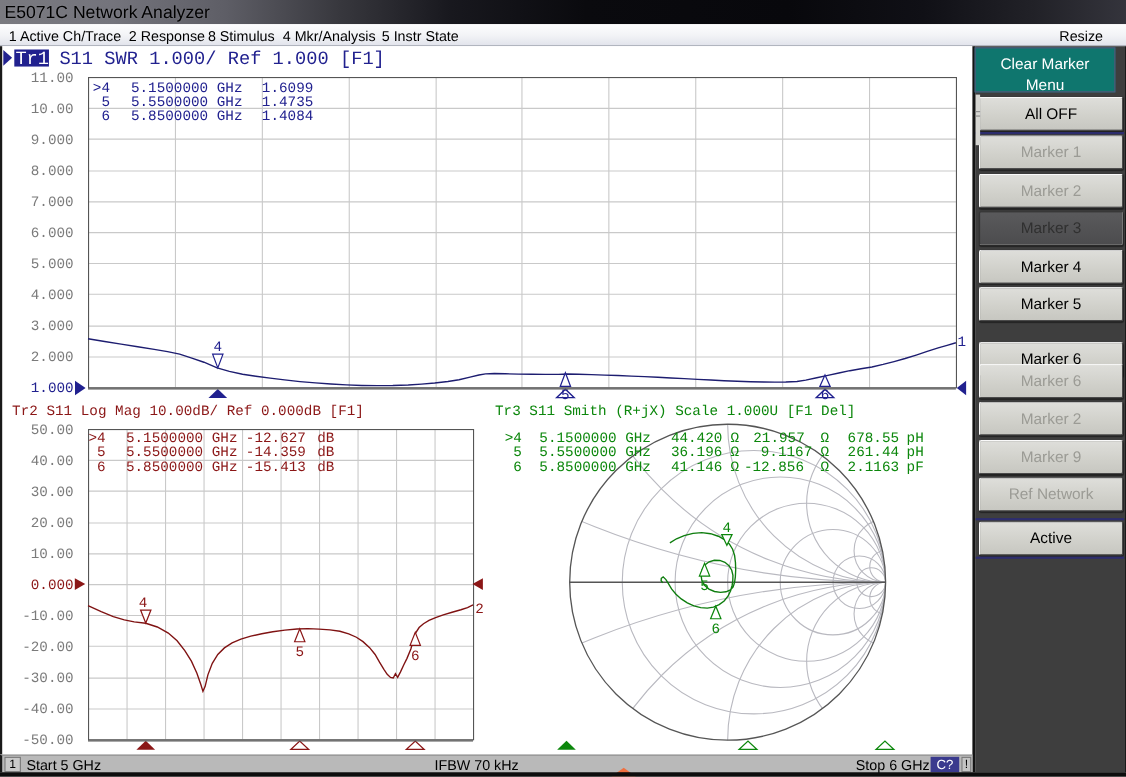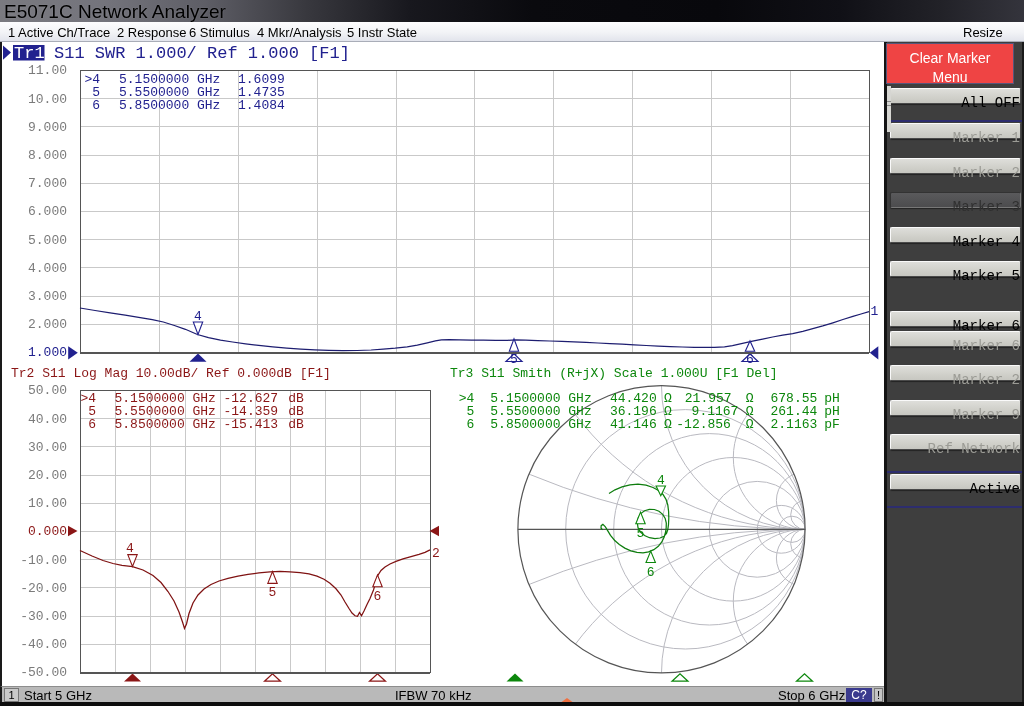--- a/index.html
+++ b/index.html
@@ -1,35 +1,35 @@
 <!DOCTYPE html>
 <html><head><meta charset="utf-8"><style>
 * { margin:0; padding:0; box-sizing:border-box; }
 html,body { width:1024px; height:706px; overflow:hidden; background:#000;
   font-family:"Liberation Sans", sans-serif; }
 #win { position:relative; width:1024px; height:706px; background:#fff; }
 #title { position:absolute; left:0; top:0; width:1024px; height:22px;
   background:linear-gradient(90deg,#7a7a80 0%,#74747c 10%,#5e5e66 20%,#38383e 30%,#18181e 40%,#0a0a0e 52%,#08080c 70%,#101016 82%,#222228 92%,#34343c 100%);
-  color:#000; font-size:19px; line-height:21px;text-align:center; }
+  color:#000; font-size:16px; line-height:21px;text-align:center; }
 #title span { position:absolute; left:4px; top:1px; text-shadow:0 0 2px rgba(190,190,200,0.25); }
 #menu { position:absolute; left:0; top:22px; width:1024px; height:20px;
   background:linear-gradient(180deg,#fdfdfe 0%,#f2f3f6 55%,#e2e4ec 100%);
   border-bottom:1px solid #a9adb8; font-size:13px; color:#000; }
 #menu span { position:absolute; top:3px;text-align:right; }
 #main { position:absolute; left:0; top:42px; width:884px; height:644px; background:#fff;
   border-left:2px solid #1a1a1a; }
 #strip { position:absolute; left:884px; top:42px; width:3px; height:660px; background:#141414; }
 #side { position:absolute; left:887px; top:42px; width:135px; height:660px; background:#3e3e3e; }
-#shead { position:absolute; left:-1px; top:1px; width:128px; height:41px; background:#ef4444;
+#shead { position:absolute; left:-1px; top:1px; width:128px; height:41px; background:#0f766e;
   border:1px solid #55557a; color:#fff; font-size:14px; text-align:center; padding-top:5px; line-height:19px; }
-.btn { position:absolute; left:3px; width:131px; height:16px; font-size:14px;
-  text-align:right; line-height:29px; color:#000;
+.btn { position:absolute; left:3px; width:131px; height:31px; font-size:14px;
+  text-align:center; line-height:29px; color:#000;
   background:linear-gradient(180deg,#dededa 0%,#d0d0ca 60%,#c7c7c1 100%);
   border:1px solid; border-color:#fafafa #4a4a4a #4a4a4a #fafafa; border-radius:2px;
-  box-shadow:0 1px 1px rgba(0,0,0,0.45);font-family:Liberation Mono, monospace; }
+  box-shadow:0 1px 1px rgba(0,0,0,0.45); }
 .btn.off { color:#9b9b95; }
 .btn.sel { background:linear-gradient(180deg,#5a5a5c,#4c4c4e); color:#303030;
   border-color:#333 #777 #777 #333; }
 .sep { position:absolute; left:0px; width:135px; height:2px; background:#2d2d6e; }
 #status { position:absolute; left:0; top:686px; width:884px; height:16px; background:#b9b9b9;
   border-top:1px solid #8d8d8d; border-left:2px solid #1a1a1a; font-size:13px; color:#000; }
 #status span { position:absolute; top:1px; }
 #onebox { position:absolute; left:2px; top:1px; width:15px; height:14px; background:#c9c9c9;
   border:1px solid #777; text-align:center; line-height:13px; font-size:11px; }
 #cbox { position:absolute; left:844px; top:1px; width:26px; height:14px; background:#3a3a8e;
@@ -44,21 +44,21 @@
 svg { position:absolute; left:0; top:0; }
 </style></head>
 <body>
 <div id="win">
   <div id="title">
       <span>E5071C Network Analyzer</span>
     </div>
   <div id="menu">
     <span style="left:8px">1 Active Ch/Trace</span>
     <span style="left:117px">2 Response</span>
-    <span style="left:189px">6 Stimulus</span>
+    <span style="left:189px">8 Stimulus</span>
     <span style="left:257px">4 Mkr/Analysis</span>
     <span style="left:347px">5 Instr State</span>
     <span style="left:963px">Resize</span>
   </div>
   <div id="main"></div>
   <svg id="ov" width="1024" height="706" viewBox="0 0 1024 706" font-family="Liberation Mono, monospace">
 <g stroke="#c9c9c9" stroke-width="1">
 <line x1="159.5" y1="70" x2="159.5" y2="352"></line>
 <line x1="238.5" y1="70" x2="238.5" y2="352"></line>
 <line x1="317.5" y1="70" x2="317.5" y2="352"></line>

